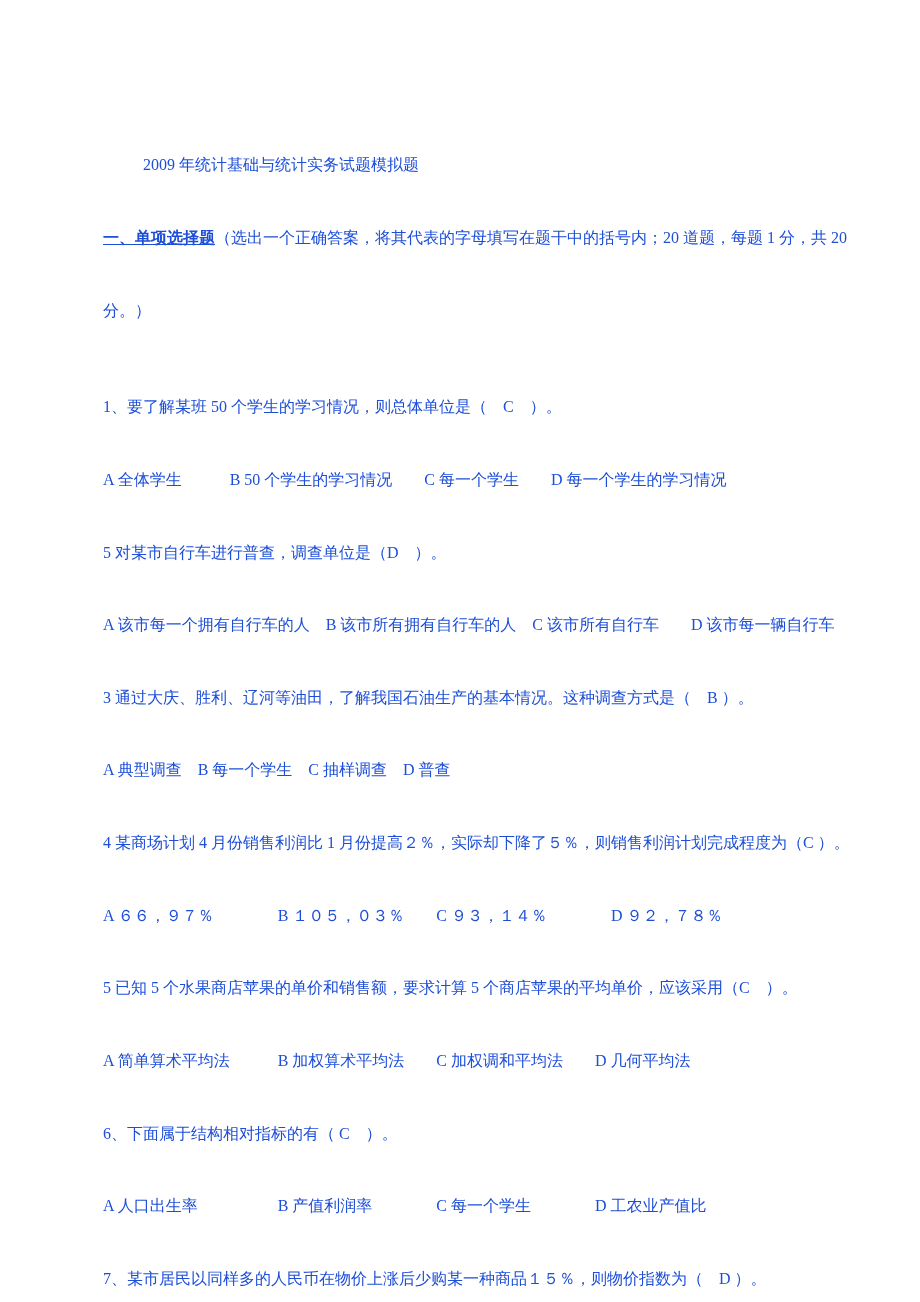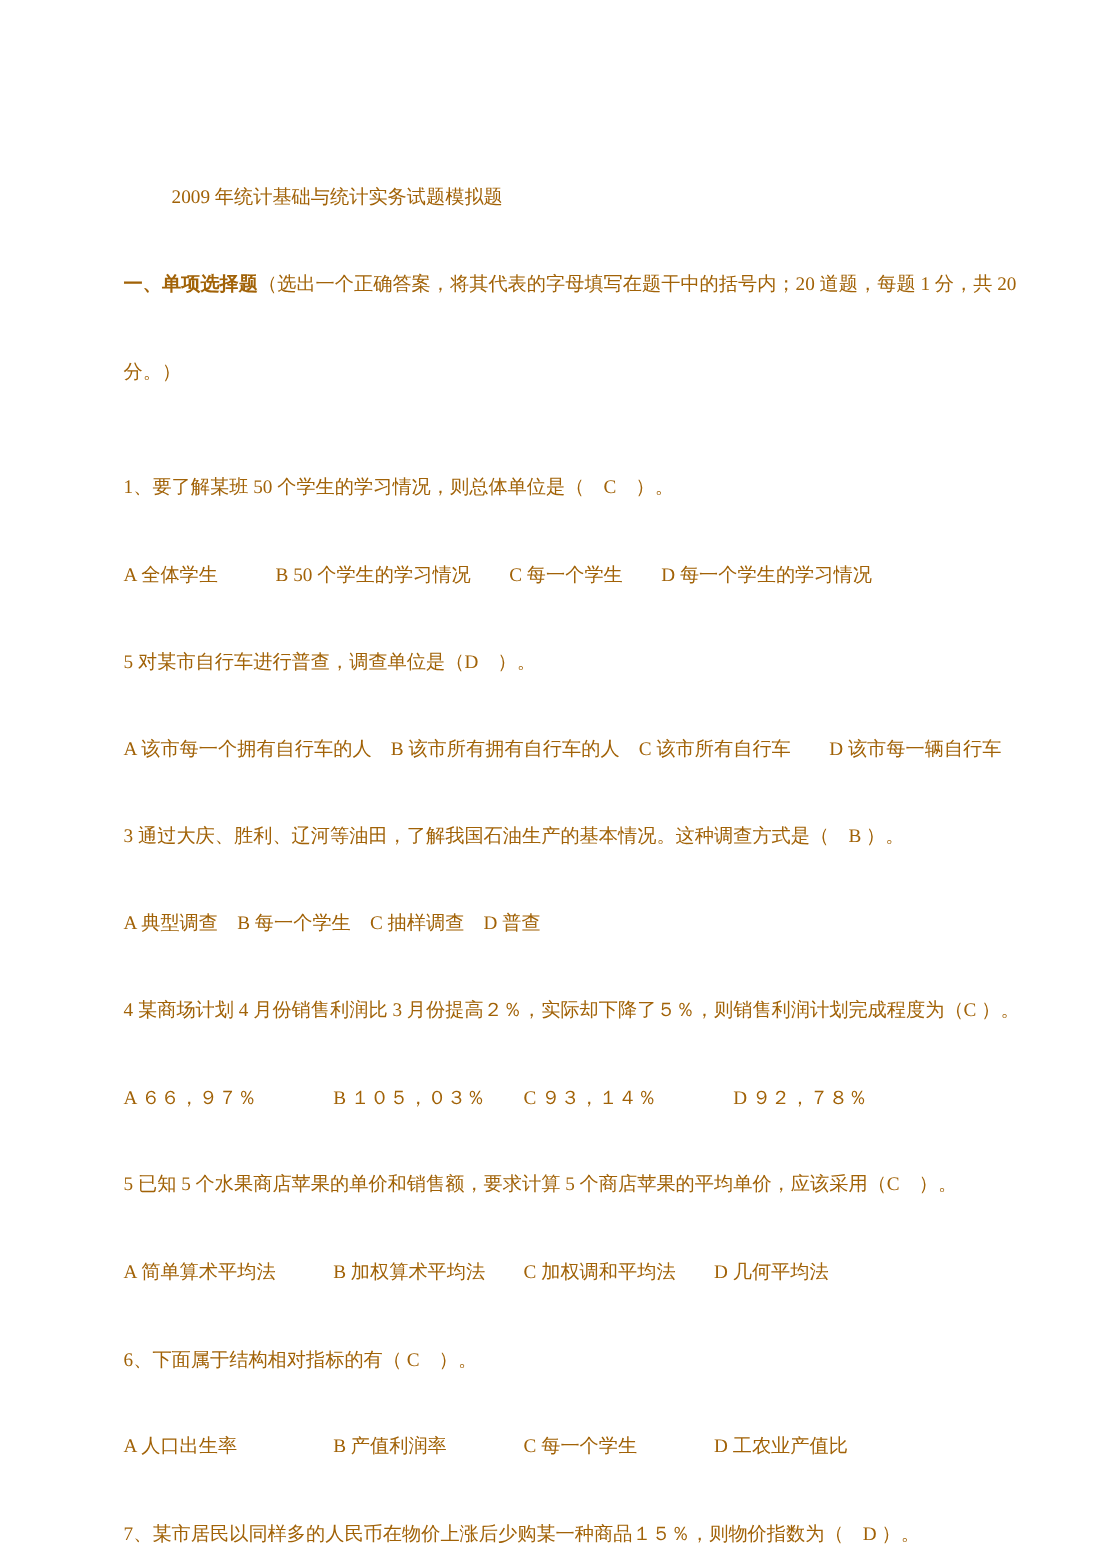--- a/index.html
+++ b/index.html
@@ -13,49 +13,50 @@
     overflow: hidden;
   }
   .doc {
     box-sizing: border-box;
     width: 920px;
     height: 1302px;
     padding: 105px 20px 0 103px;
     font-family: "Liberation Serif", "DejaVu Serif", serif;
     font-size: 16px;
     line-height: 24.2px;
-    color: #a16207;
+    color: #1d4ed8;
     white-space: pre;
   }
   p.line {
     margin: 0;
     padding: 0;
   }
   p.title-line {
     padding-left: 40px;
   }
   .bold-seg {
     font-weight: bold;
+    text-decoration: underline;
   }
 </style>
 </head>
 <body>
 
 <div class="doc">
   <p class="line title-line">2009 年统计基础与统计实务试题模拟题</p>
   <p class="line"><span class="bold-seg">一、单项选择题</span><span>（选出一个正确答案，将其代表的字母填写在题干中的括号内；20 道题，每题 1 分，共 20</span></p>
   <p class="line">分。）</p>
 
   <p class="line">1、要了解某班 50 个学生的学习情况，则总体单位是（　C　）。</p>
   <p class="line">A 全体学生　　　B 50 个学生的学习情况　　C 每一个学生　　D 每一个学生的学习情况</p>
   <p class="line">5 对某市自行车进行普查，调查单位是（D　）。</p>
   <p class="line">A 该市每一个拥有自行车的人　B 该市所有拥有自行车的人　C 该市所有自行车　　D 该市每一辆自行车</p>
   <p class="line">3 通过大庆、胜利、辽河等油田，了解我国石油生产的基本情况。这种调查方式是（　B ）。</p>
   <p class="line">A 典型调查　B 每一个学生　C 抽样调查　D 普查</p>
-  <p class="line">4 某商场计划 4 月份销售利润比 3 月份提高２％，实际却下降了５％，则销售利润计划完成程度为（C ）。</p>
+  <p class="line">4 某商场计划 4 月份销售利润比 1 月份提高２％，实际却下降了５％，则销售利润计划完成程度为（C ）。</p>
   <p class="line">A ６６，９７％　　　　B １０５，０３％　　C ９３，１４％　　　　D ９２，７８％</p>
   <p class="line">5 已知 5 个水果商店苹果的单价和销售额，要求计算 5 个商店苹果的平均单价，应该采用（C　）。</p>
   <p class="line">A 简单算术平均法　　　B 加权算术平均法　　C 加权调和平均法　　D 几何平均法</p>
   <p class="line">6、下面属于结构相对指标的有（ C　）。</p>
   <p class="line">A 人口出生率　　　　　B 产值利润率　　　　C 每一个学生　　　　D 工农业产值比</p>
   <p class="line">7、某市居民以同样多的人民币在物价上涨后少购某一种商品１５％，则物价指数为（　D ）。</p>
   
   
   
   

